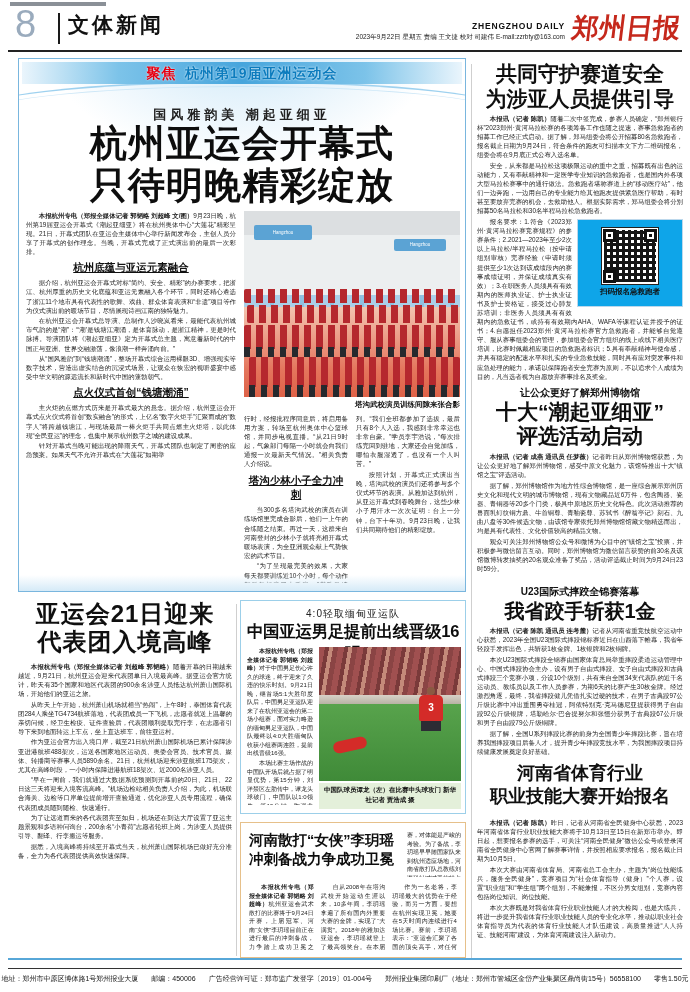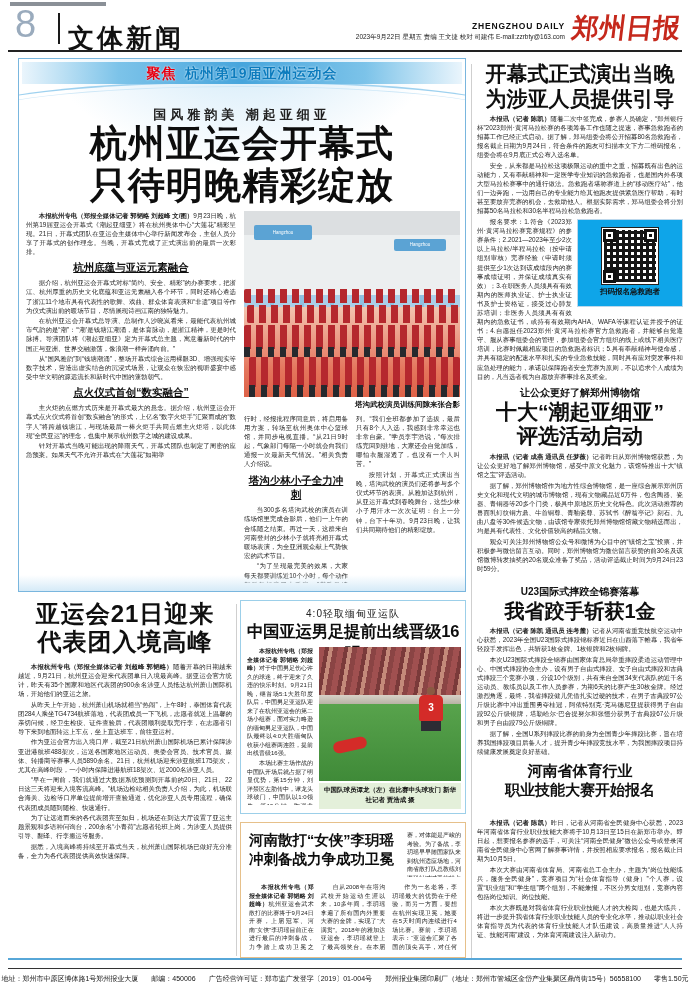--- a/index.html
+++ b/index.html
@@ -6,21 +6,21 @@
   html,body { background:#f2f2f2; }
   .page {
     position:relative; width:690px; height:992px; margin:0 auto;
     background:#fff; overflow:hidden;
     font-family:"Liberation Sans", sans-serif; color:#222;
   }
   
   .topbar { position:absolute; left:10px; top:2px; width:96px; height:4px; background:#8a9097; }
   .pagenum { position:absolute; left:15px; top:5px; font-size:38px; line-height:1; color:#9aabbd; font-weight:400; }
   .numrule { position:absolute; left:58px; top:13px; width:2px; height:31px; background:#1a1a1a; }
-  .section-title { position:absolute; left:68px; top:11px; font-size:26px; font-weight:bold; letter-spacing:3px; color:#111;margin-top:10px; }
+  .section-title { position:absolute; left:68px; top:11px; font-size:21px; font-weight:bold; letter-spacing:3px; color:#111; }
   .masthead { position:absolute; right:10px; top:16px; display:flex; align-items:flex-end; gap:7px; }
   .mast-text { text-align:right; }
   .mast-en { font-size:8.5px; font-weight:bold; letter-spacing:.8px; color:#111; }
   .mast-date { font-size:6.5px; color:#222; margin-top:2px; white-space:nowrap; }
   .logo-cn { font-size:27px; line-height:.95; font-weight:bold; color:#c5281c; font-family:"Liberation Serif", serif; transform:skewX(-7deg); }
   .head-rule { position:absolute; left:8px; top:50px; width:674px; height:1.5px; background:#222; }
   
   .bt { font-size:6.4px; line-height:1.42; text-align:justify; color:#1d1d1d; }
   .bt p { text-indent:2em; margin-bottom:1.5px; }
   .bt b { font-weight:bold; }
@@ -102,21 +102,21 @@
   .finder { position:absolute; width:13px; height:13px; border:3px solid #111; background:#fff; }
   .finder::after { content:""; position:absolute; left:2px; top:2px; width:3px; height:3px; background:#111; }
   .f1 { left:-1px; top:-1px; } .f2 { right:-1px; top:-1px; } .f3 { left:-1px; bottom:-1px; }
   .qr-capt { font-size:7.5px; font-weight:bold; color:#111; }
   .museum-sh { position:absolute; left:0; right:0; top:328px; }
   .museum-head { position:absolute; left:0; right:0; top:342px; font-size:21px; line-height:1.15; }
   .museum-body { position:absolute; left:0; right:0; top:394px; height:128px; overflow:hidden; }
   .wrest-sh { position:absolute; left:0; right:0; top:527px; }
   .wrest-head { position:absolute; left:0; right:0; top:540px; font-size:20px; }
   .wrest-body { position:absolute; left:0; right:0; top:568px; height:152px; overflow:hidden; }
-  .skills-head { position:absolute; left:0; right:0; top:704px; font-size:15px; line-height:1.25; }
+  .skills-head { position:absolute; left:0; right:0; top:704px; font-size:18px; line-height:1.25; }
   .skills-body { position:absolute; left:0; right:0; top:760px; height:140px; overflow:hidden; }
   
   .blue-line { position:absolute; left:8px; top:958px; width:674px; height:2px; background:#57a7d8; }
   .foot-rule { position:absolute; left:8px; top:968px; width:674px; height:1px; background:#333; }
   .footer { position:absolute; left:0; right:0; top:974px; display:flex; justify-content:center; gap:13px; font-size:7px; color:#111; }
 </style>
 </head>
 <body>
 
 <div class="page">
@@ -146,21 +146,21 @@
       <div>杭州亚运会开幕式</div>
       <div>只待明晚精彩绽放</div>
     </div>
     <div class="feat-body">
       <div class="feat-col1 bt">
         <p><b>本报杭州专电（郑报全媒体记者 郭韬略 刘超峰 文/图）</b><span>9月23日晚，杭州第19届亚运会开幕式《潮起亚细亚》将在杭州奥体中心“大莲花”精彩呈现。21日，开幕式团队在亚运会主媒体中心举行新闻发布会，主创人员分享了开幕式的创作理念。当晚，开幕式完成了正式演出前的最后一次彩排。</span></p>
         <div class="sub">杭州底蕴与亚运元素融合</div>
         <p>据介绍，杭州亚运会开幕式对标“简约、安全、精彩”的办赛要求，把浙江、杭州厚重的历史文化底蕴和亚运元素融入各个环节，同时还精心遴选了浙江11个地市具有代表性的歌舞、戏曲、群众体育表演和“非遗”项目等作为仪式演出前的暖场节目，尽情展现诗画江南的独特魅力。</p>
         <p>在杭州亚运会开幕式总导演、总制作人沙晓岚看来，最能代表杭州城市气韵的是“潮”：“‘潮’是钱塘江潮涌，是体育脉动，是浙江精神，更是时代脉搏。导演团队将《潮起亚细亚》定为开幕式总主题，寓意着新时代的中国正与亚洲、世界交融激荡，像浪潮一样奔涌向前。”</p>
         <p>从“国风雅韵”到“钱塘潮涌”，整场开幕式综合运用裸眼3D、增强现实等数字技术，营造出虚实结合的沉浸式场景，让观众在恢宏的视听盛宴中感受中华文明的源远流长和新时代中国的蓬勃朝气。</p>
-        <div class="sub">点火仪式首创“数实融合”</div>
+        <div class="sub">点火仪式首创“钱塘潮涌”</div>
         <p>主火炬的点燃方式历来是开幕式最大的悬念。据介绍，杭州亚运会开幕式点火仪式将首创“数实融合”的形式，上亿名“数字火炬手”汇聚而成的“数字人”将跨越钱塘江，与现场最后一棒火炬手共同点燃主火炬塔，以此体现“全民亚运”的理念，也集中展示杭州数字之城的建设成果。</p>
         <p>针对开幕式当晚可能出现的降雨天气，开幕式团队也制定了周密的应急预案。如果天气不允许开幕式在“大莲花”如期举</p>
       </div>
 
       <div class="feat-photo">
         <div class="ph1-ceiling"></div>
         <div class="ph1-wall"></div>
         <div class="ph1-sign" style="left:10px;top:14px;width:58px;height:15px;line-height:15px;">Hangzhou</div>
         <div class="ph1-sign" style="right:14px;top:28px;width:52px;height:12px;line-height:12px;">Hangzhou</div>
         <div class="ph1-boardrow"></div>
@@ -241,21 +241,21 @@
     <div class="sd-body bt" style="font-size:6px;">
       <p><b>本报杭州专电（郑报全媒体记者 郭韬略 刘超峰）</b><span>杭州亚运会武术散打的比赛将于9月24日开赛，上届冠军、河南“女侠”李玥瑶目前正在进行最后的冲刺备战，力争踏上成功卫冕之路。她也是河南散打众多名将中唯一一人入选本届亚运会阵容的选手。</span></p>
       <p>自从2008年在塔沟武校开始运动生涯以来，10多年间，李玥瑶拿遍了所有国内外重要大赛的金牌，实现了“大满贯”。2018年的雅加达亚运会，李玥瑶就登上了最高领奖台。在本届亚运会的国内选拔赛中，她连续三站夺得冠军，以总积分第一名的成绩拿到亚运会入场券。</p>
       <p>作为一名老将，李玥瑶最大的优势在于经验，而另一方面，要想在杭州实现卫冕，她要在5天时间内连续进行4场比赛。赛前，李玥瑶表示：“亚运会汇聚了各国的顶尖高手，对任何一个对手都不能掉以轻心。现在感觉不错，只要按照教练的要求去做，把自己的能力和水平发挥出来，相信能够成功卫冕。”</p>
     </div>
   </div>
 
   <div class="rightcol">
 
     <div class="headline mara-head">
-      <div>开幕式正式演出当晚</div>
+      <div>共同守护赛道安全</div>
       <div>为涉亚人员提供引导</div>
     </div>
     <div class="mara-body bt">
       <p><b>本报讯（记者 陈凯）</b><span>随着二次中签完成，参赛人员确定，“郑州银行杯”2023郑州·黄河马拉松赛的各项筹备工作也随之提速，赛事急救跑者的招募工作已经正式启动。据了解，郑马组委会将公开招募80名急救跑者，报名截止日期为9月24日，符合条件的跑友可扫描本文下方二维码报名，组委会将在9月底正式公布入选名单。</span></p>
       <p>安全，从来都是马拉松这项极限运动的重中之重，招募既有出色的运动能力，又有奉献精神和一定医学专业知识的急救跑者，也是国内外各项大型马拉松赛事中的通行做法。急救跑者堪称赛道上的“移动医疗站”，他们一边奔跑，一边用自己的专业能力给其他跑友提供紧急医疗帮助，有时甚至要放弃完赛的机会，去救助他人。根据实际需求，郑马组委会将分别招募50名马拉松和30名半程马拉松急救跑者。</p>
       <div class="qr-wrap">
         <div class="qr">
           <div class="finder f1"></div>
           <div class="finder f2"></div>
           <div class="finder f3"></div>

